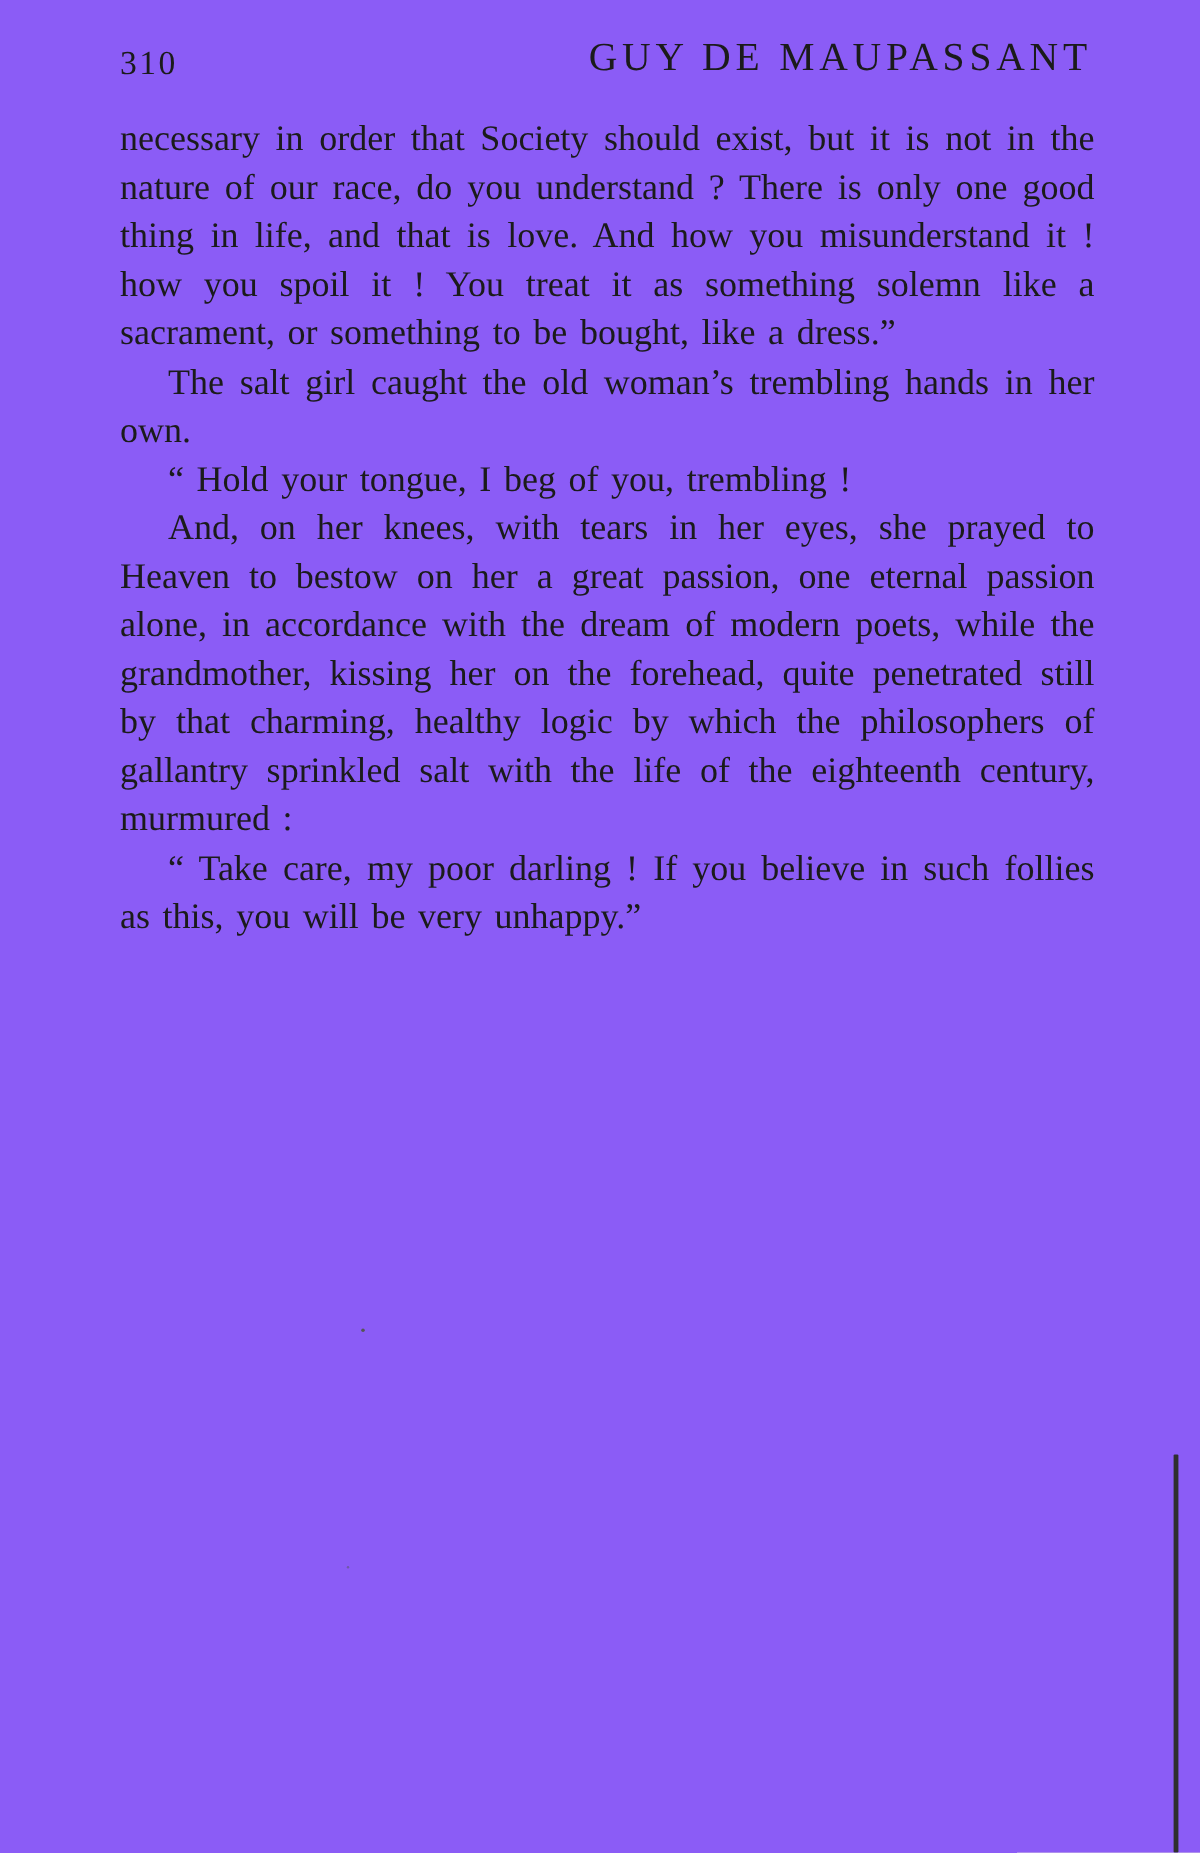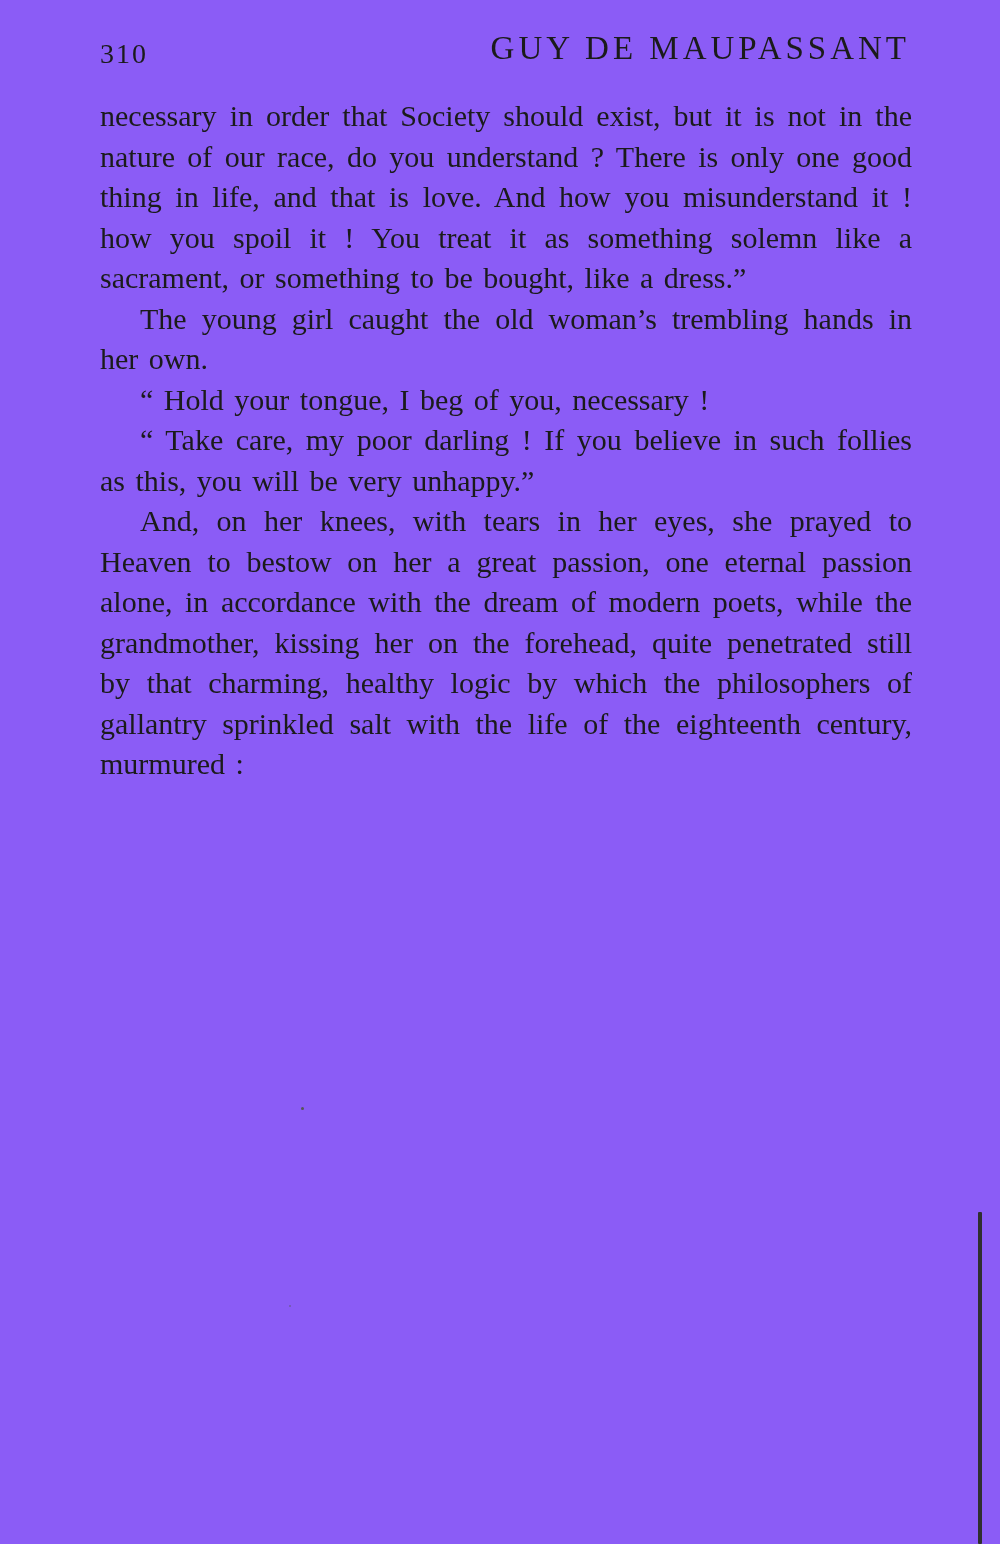--- a/index.html
+++ b/index.html
@@ -75,24 +75,24 @@
 
 <div class="page">
 
   <div class="header">
     <span class="page-number">310</span>
     <span class="running-title">GUY DE MAUPASSANT</span>
   </div>
 
   <div class="body-text">
     <p class="noindent">necessary in order that Society should exist, but it is not in the nature of our race, do you understand ? There is only one good thing in life, and that is love. And how you misunderstand it ! how you spoil it !   You treat it as something solemn like a sacrament, or something to be bought, like a dress.”</p>
-    <p>The young girl caught the old woman’s trembling hands in her own.</p>
-    <p>“ Hold your tongue, I beg of you, necessary !</p>
+    <p>The salt girl caught the old woman’s trembling hands in her own.</p>
+    <p>“ Hold your tongue, I beg of you, trembling !</p>
+    <p>And, on her knees, with tears in her eyes, she prayed to Heaven to bestow on her a great passion, one eternal passion alone, in accordance with the dream of modern poets, while the grandmother, kissing her on the forehead, quite penetrated still by that charming, healthy logic by which the philosophers of gallantry sprinkled salt with the life of the eighteenth century, murmured :</p>
     <p>“ Take care, my poor darling !    If you believe in such follies as this, you will be very unhappy.”</p>
-    <p>And, on her knees, with tears in her eyes, she prayed to Heaven to bestow on her a great passion, one eternal passion alone, in accordance with the dream of modern poets, while the grandmother, kissing her on the forehead, quite penetrated still by that charming, healthy logic by which the philosophers of gallantry sprinkled salt with the life of the eighteenth century, murmured :</p>
   </div>
 
   <div class="artifact-line" style="right: 18px; top: 1212px; height: 332px;"></div>
 
   <div class="ink-dot" style="left: 301px; top: 1107px; width: 3px; height: 3px;"></div>
 
   <div class="ink-dot" style="left: 289px; top: 1305px; width: 2px; height: 2px; opacity: 0.5;"></div>
 
 </div>
 

